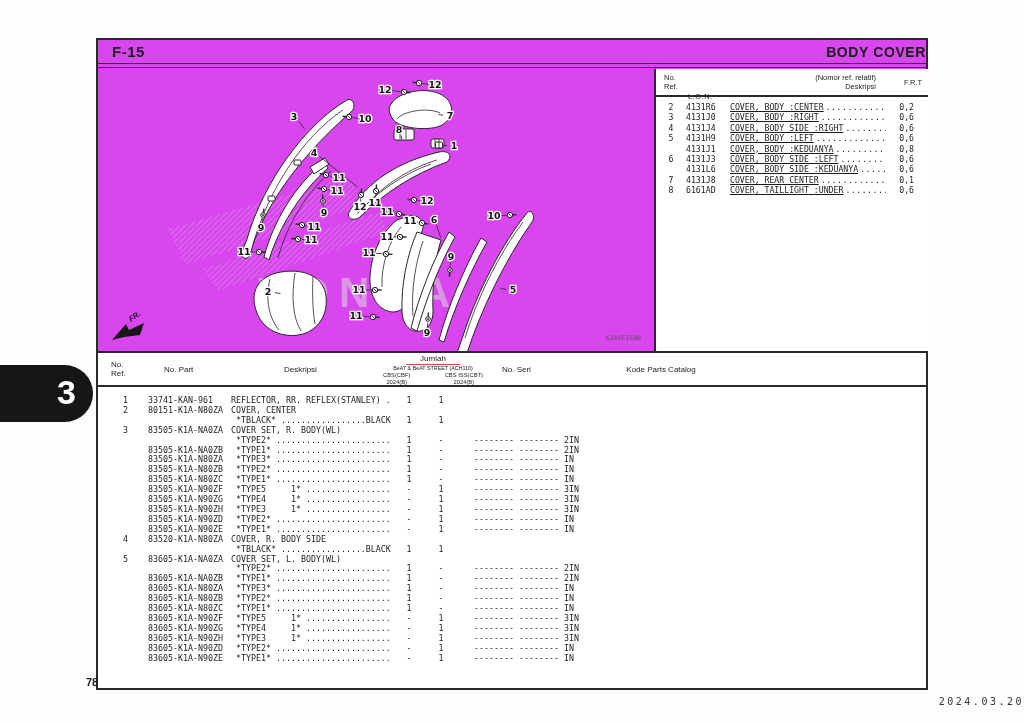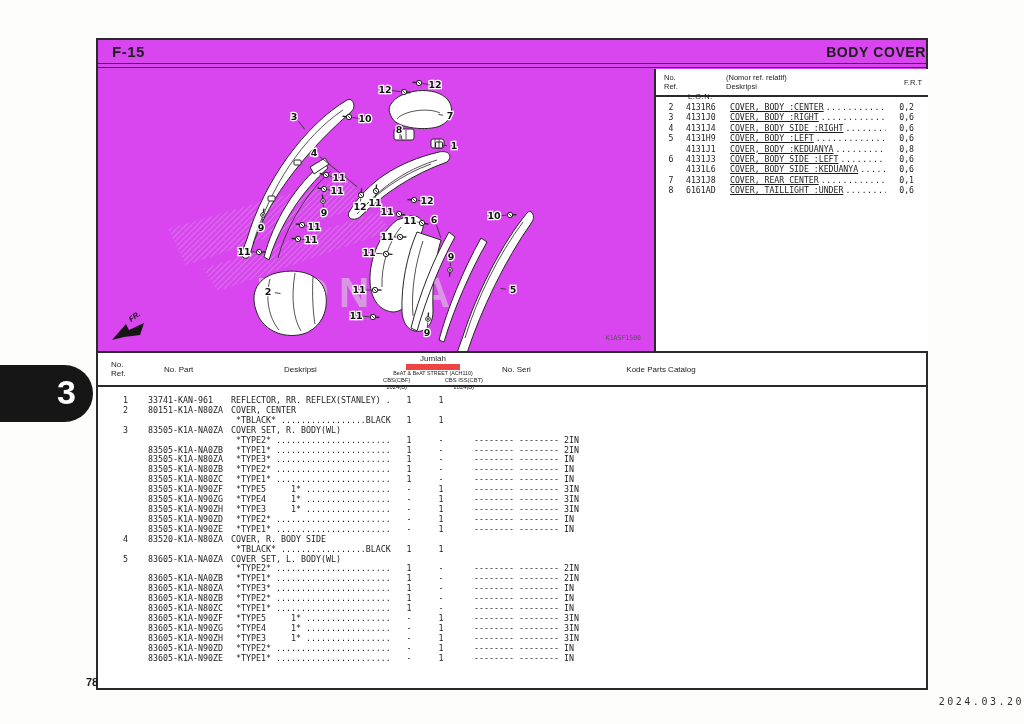--- a/index.html
+++ b/index.html
@@ -28,42 +28,42 @@
   .fr-txt { font:italic 700 7.5px "Liberation Sans", sans-serif; fill:#111; }
   .wm-text { font:700 42px "Liberation Sans", sans-serif; fill:#dadada; letter-spacing:10px; }
 
   
   .ref-table { position:absolute; left:556px; top:29px; width:274px; height:282px;
                border-left:2px solid #2a2a2a; background:#fff; }
   .ref-head { position:relative; height:28px; border-bottom:2px solid #2a2a2a;
               font-size:7.5px; color:#222; }
   .rh-no   { position:absolute; left:8px;  top:4px; line-height:9px; }
   .rh-lon  { position:absolute; left:32px; top:23px; letter-spacing:.5px; }
-  .rh-desk { position:absolute; left:70px; top:4px; width:150px; text-align:left; line-height:9px; }
+  .rh-desk { position:absolute; left:70px; top:4px; width:150px; text-align:right; line-height:9px; }
   .rh-frt  { position:absolute; right:6px; top:9px;padding-left:7px; }
   .ref-rows { padding-top:5px; }
   .rrow { display:flex; align-items:baseline; padding:0 14px 0 6px;
           font-family:"DejaVu Sans Mono", monospace; font-size:8.2px; line-height:10.4px;
           white-space:nowrap; }
   .rc-ref { width:18px; text-align:center; flex:none; }
   .rc-lon { width:44px; margin-left:6px; flex:none; }
   .rc-desc { flex:none;text-decoration:underline; }
   .rc-lead { flex:1; overflow:hidden; margin:0 2px; }
   .rc-lead::after { content:"..................................................."; letter-spacing:.5px; }
   .rc-frt { width:26px; text-align:right; flex:none; }
 
   
   .parts { position:absolute; left:0; top:311px; width:100%; height:337px;
            border-top:2px solid #2a2a2a; background:#fff; }
   .p-head { position:relative; height:34px; border-bottom:2px solid #2a2a2a; font-size:8px; color:#222; }
   .ph-ref  { position:absolute; left:13px;  top:7px; line-height:9px; }
   .ph-part { position:absolute; left:66px;  top:12px; }
   .ph-desk { position:absolute; left:186px; top:12px; }
   .ph-jumlah { position:absolute; left:283px; top:1px; width:104px; text-align:center; }
-  .j-title { display:inline-block; font-size:8px; border-bottom:6px solid #ef4444; padding:0 14px 1px; }
+  .j-title { display:inline-block; font-size:8px; border-bottom:1px solid #ef4444; padding:0 14px 1px; }
   .j-model { font-size:5.8px; line-height:7px; transform:scale(.92); }
   .j-cols  { display:flex; justify-content:space-between; padding:0 2px; font-size:5.8px; line-height:7px; }
   .j-col { text-align:center; }
   .ph-seri { position:absolute; left:404px; top:12px; }
   .ph-kode { position:absolute; left:488px; top:12px; width:150px; text-align:center; }
   .p-body { padding-top:9px; }
   .prow { display:flex; align-items:baseline; font-family:"DejaVu Sans Mono", monospace;
           font-size:8.3px; line-height:9.9px; white-space:pre; }
   .pc-ref  { width:30px; text-align:right; flex:none; }
   .pc-part { width:83px; margin-left:20px; flex:none; }

